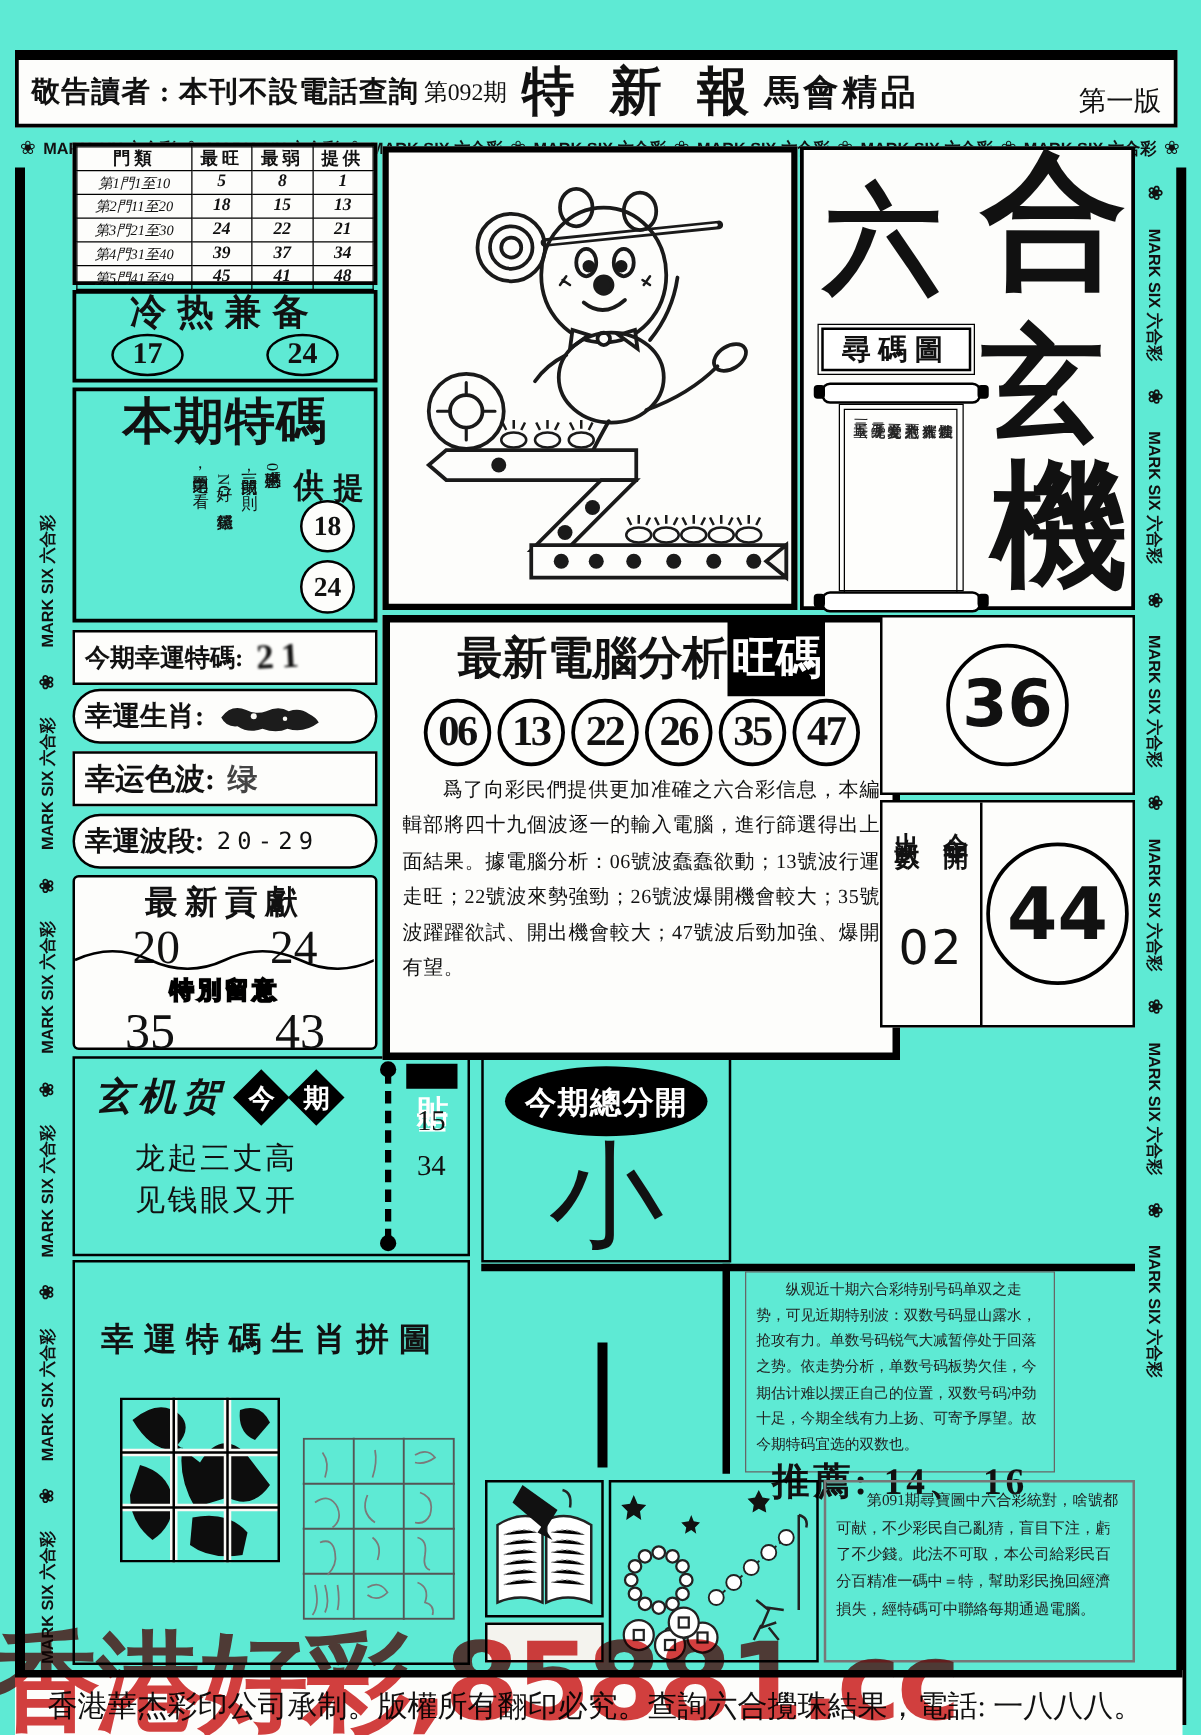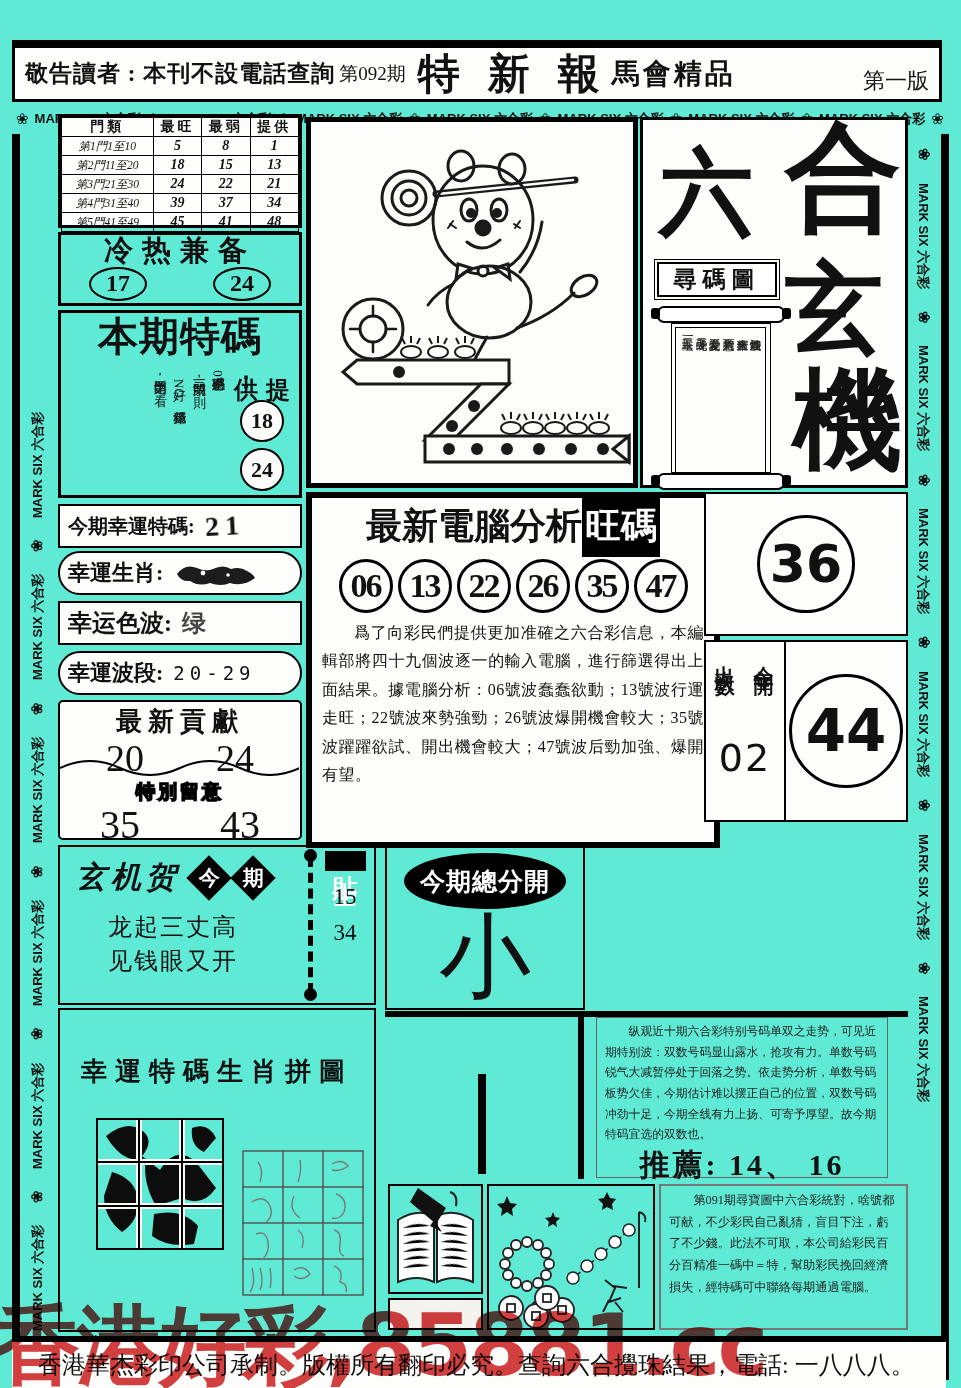--- a/index.html
+++ b/index.html
@@ -163,21 +163,21 @@
   #bar-h{left:385px;top:1011px;width:523px;height:6px;background:#000;}
   #bar-v{left:578px;top:1011px;width:6px;height:168px;background:#000;}
   #bar-conn{left:478px;top:1074px;width:8px;height:100px;background:#000;}
 
   
   #specialopen{left:385px;top:1017px;width:193px;height:161px;border:2px solid #000;border-top:none;
                text-align:center;box-sizing:border-box;}
   #specialopen .badge{width:158px;height:52px;margin-top:6px;font-size:24px;}
   .so-opts{display:flex;margin-top:14px;}
   .so-opt{flex:1;font-size:36px;font-weight:600;}
-  #specialpara{left:596px;top:1017px;width:292px;height:161px;border:1.5px solid #666;padding:3px 8px;box-sizing:border-box;}
+  #specialpara{left:596px;top:1017px;width:248px;height:161px;border:1.5px solid #666;padding:3px 8px;box-sizing:border-box;}
   .sp2-body{font-size:11.8px;line-height:1.75;text-indent:2em;color:#222;}
   .sp2-rec{text-align:center;font-size:30px;font-weight:bold;letter-spacing:3px;}
 
   
   #bookpanel{left:388px;top:1184px;width:95px;height:110px;border:2px solid #000;box-sizing:border-box;}
   #bookpanel2{left:388px;top:1298px;width:95px;height:32px;border:2px solid #000;box-sizing:border-box;background:#f4f3ee;}
   #coinpanel{left:487px;top:1184px;width:168px;height:146px;border:2px solid #000;box-sizing:border-box;}
   #treasure{left:659px;top:1184px;width:249px;height:146px;border:2px solid #777;padding:4px 8px;
             font-size:12.2px;line-height:1.78;text-indent:2em;box-sizing:border-box;color:#222;}
 

